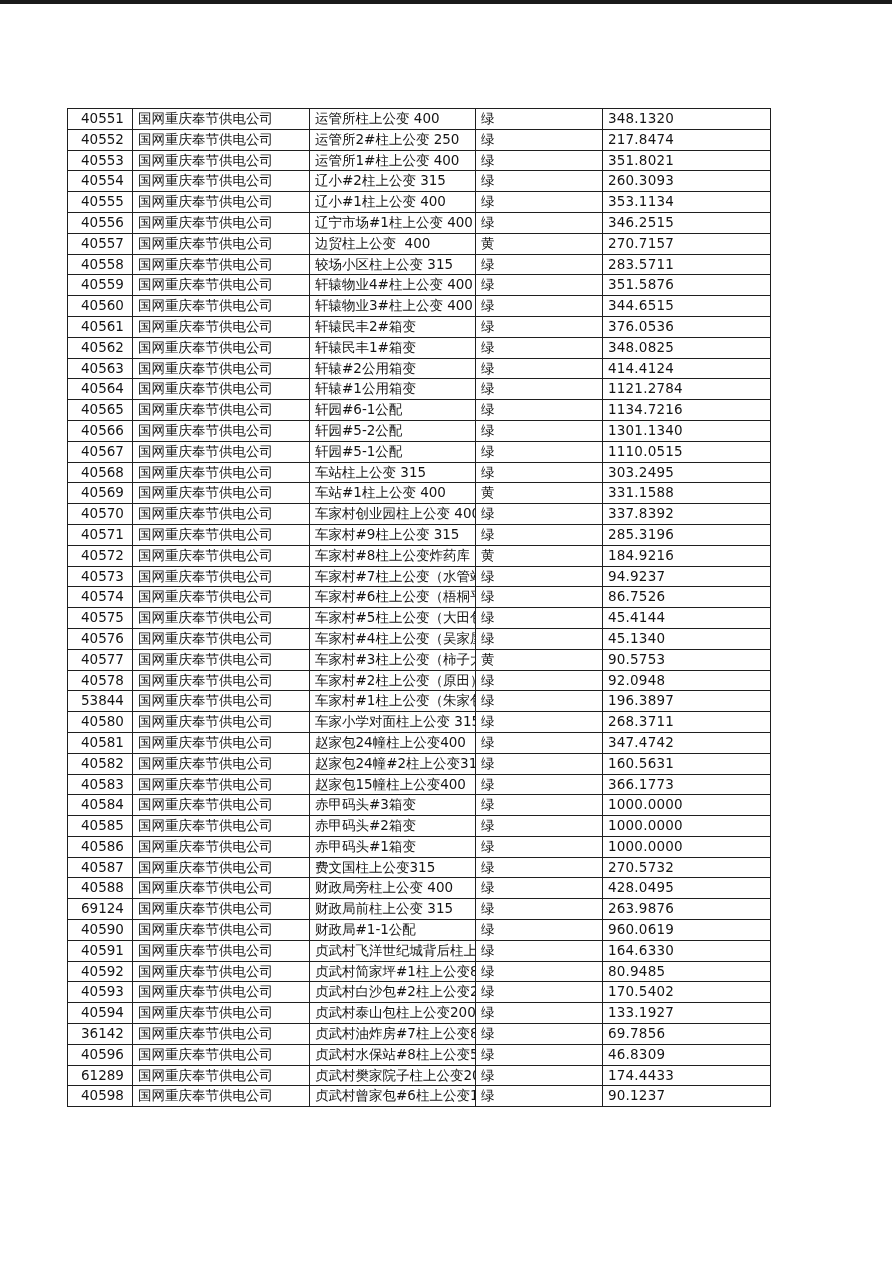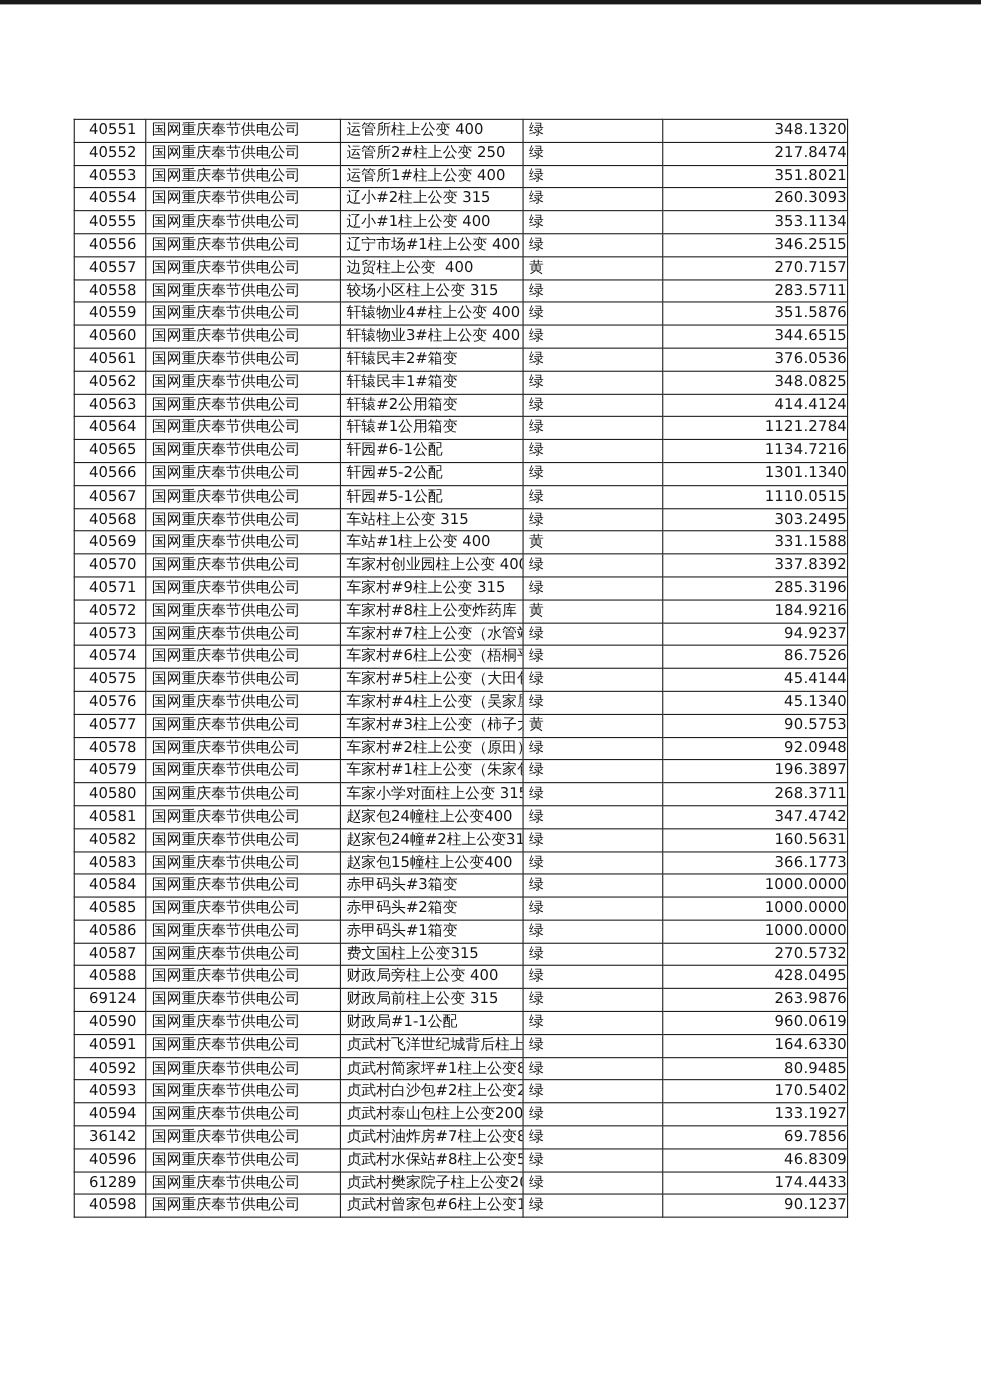--- a/index.html
+++ b/index.html
@@ -32,21 +32,21 @@
     padding: 0 0 0 5px;
     font-size: 13.5px;
     line-height: 19.8px;
     white-space: pre;
     overflow: hidden;
     color: #141414;
   }
   td.c-id    { text-align: center; padding: 0; }
   td.c-name  { padding-left: 4px; }
   td.c-status{ padding-left: 3px; }
-  td.c-value { text-align: right; padding: 0; letter-spacing: 0.2px; }
+  td.c-value { text-align: left; padding: 0; letter-spacing: 0.2px; }
 </style>
 </head>
 <body>
 
 <div class="page">
   <div class="top-rule"></div>
 
   <table class="grid">
     <colgroup>
       <col style="width:65px">
@@ -246,21 +246,21 @@
     <td class="c-value">90.5753</td>
   </tr>
         <tr>
     <td class="c-id">40578</td>
     <td class="c-company">国网重庆奉节供电公司</td>
     <td class="c-name">车家村#2柱上公变（原田）</td>
     <td class="c-status">绿</td>
     <td class="c-value">92.0948</td>
   </tr>
         <tr>
-    <td class="c-id">40579</td>
+    <td class="c-id">53844</td>
     <td class="c-company">国网重庆奉节供电公司</td>
     <td class="c-name">车家村#1柱上公变（朱家包</td>
     <td class="c-status">绿</td>
     <td class="c-value">196.3897</td>
   </tr>
         <tr>
     <td class="c-id">40580</td>
     <td class="c-company">国网重庆奉节供电公司</td>
     <td class="c-name">车家小学对面柱上公变 315</td>
     <td class="c-status">绿</td>

